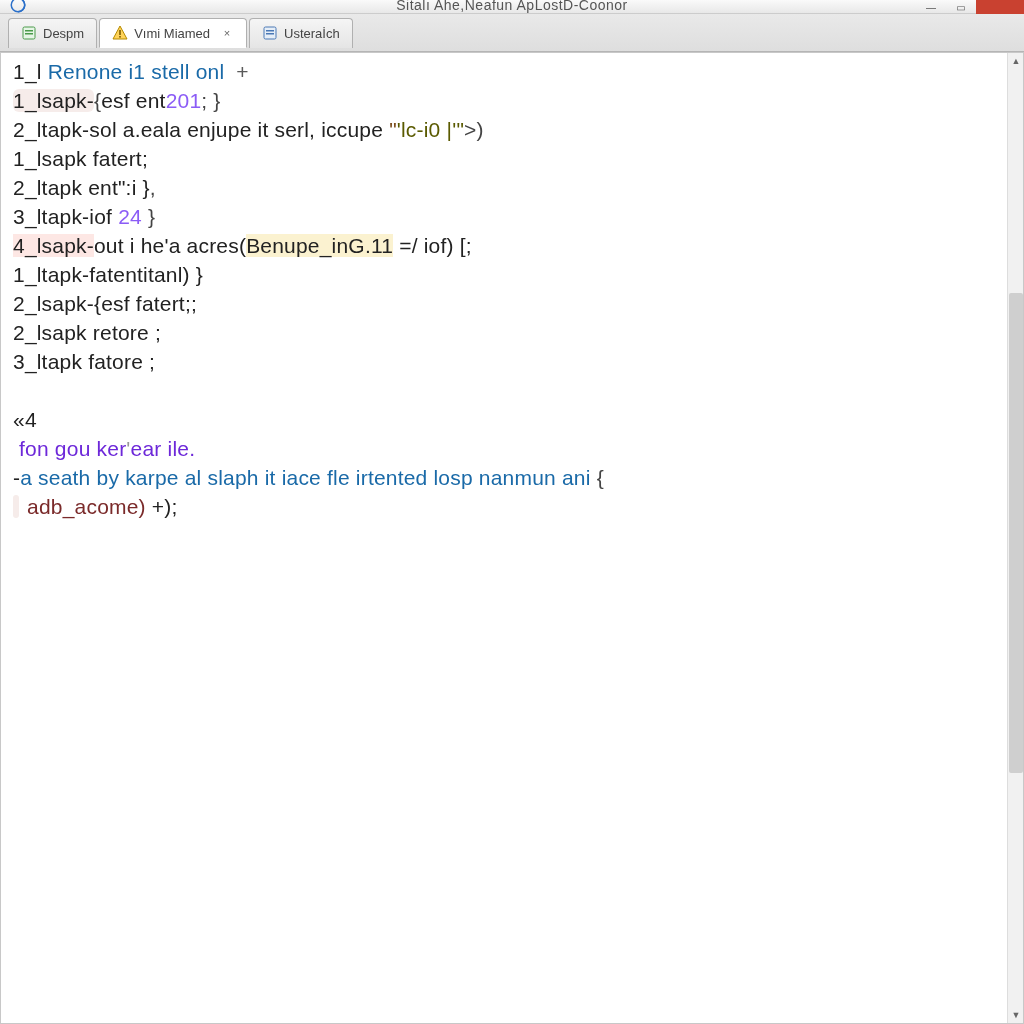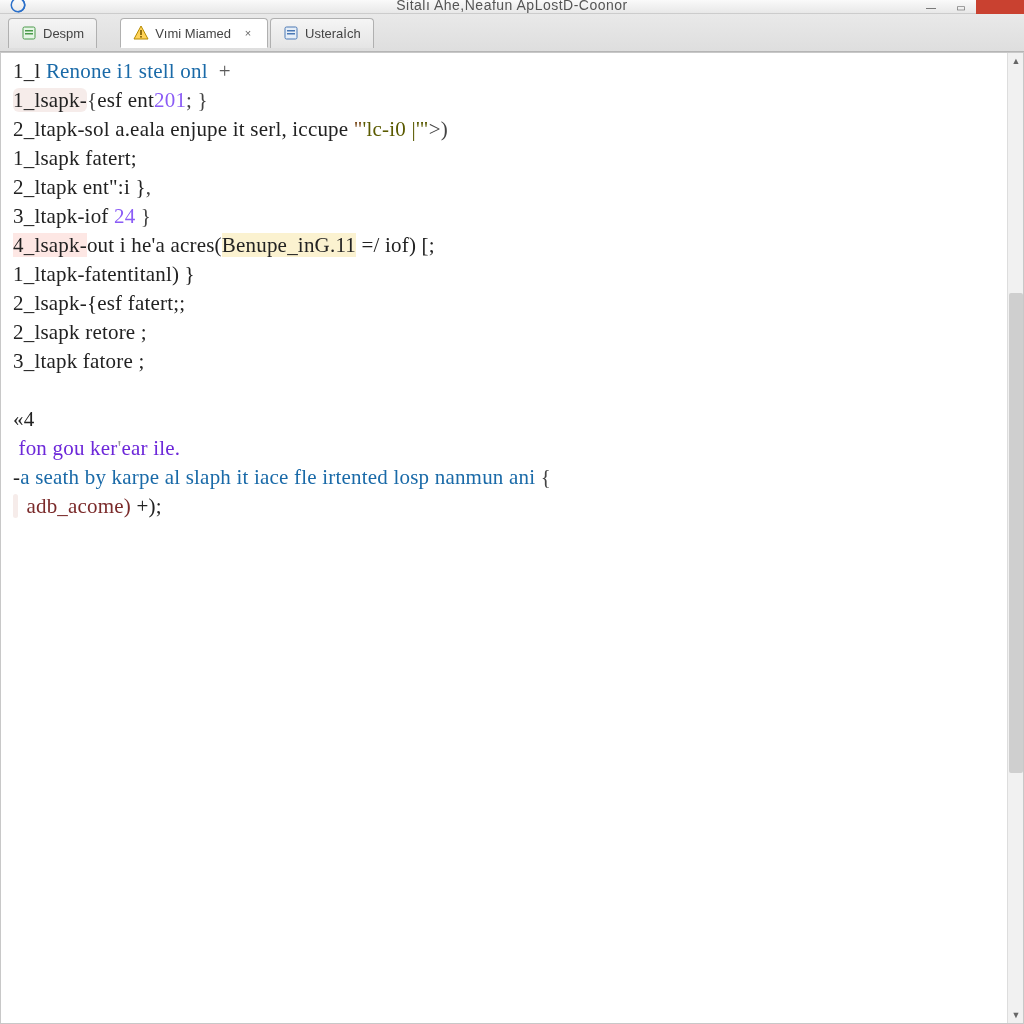--- a/index.html
+++ b/index.html
@@ -79,21 +79,20 @@
       font-size: 13px;
       color: #444;
       margin-right: 2px;
       cursor: pointer;
     }
     .tab.active {
       background: #fff;
       border-bottom: 1px solid #fff;
       margin-bottom: -1px;
       z-index: 2;
-      margin-left: 21px;
     }
     .tab-icon { width: 16px; height: 16px; display:flex; align-items:center; justify-content:center; }
     .tab-close {
       width: 14px;
       height: 14px;
       display: flex;
       align-items: center;
       justify-content: center;
       font-size: 11px;
       color: #666;
@@ -104,21 +103,21 @@
       position: relative;
       height: calc(1024px - 14px - 38px);
       background: #ffffff;
       border: 1px solid #c8c8c8;
       margin: 0;
       display: flex;
     }
     .editor {
       flex: 1;
       padding: 4px 10px 4px 12px;
-      font-family: Liberation Serif, serif;
+      font-family: Liberation Sans, sans-serif;
       font-size: 21px;
       line-height: 29px;
       white-space: pre;
       overflow: hidden;
       color: #222;
       letter-spacing: 0.2px;
     }
     .scrollbar-v {
       width: 16px;
       background: #f1f1f1;

